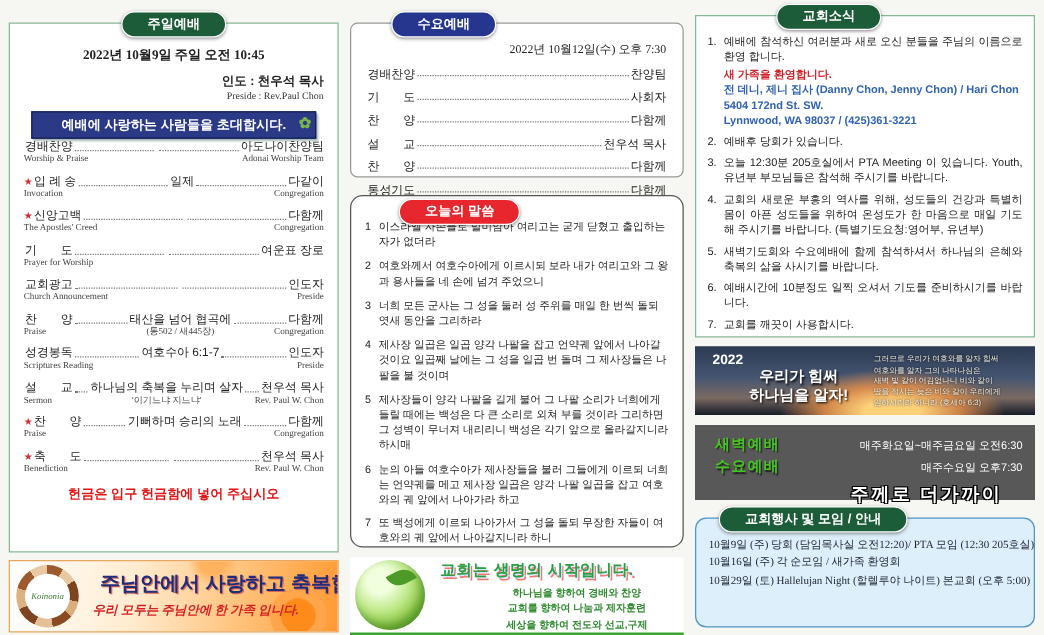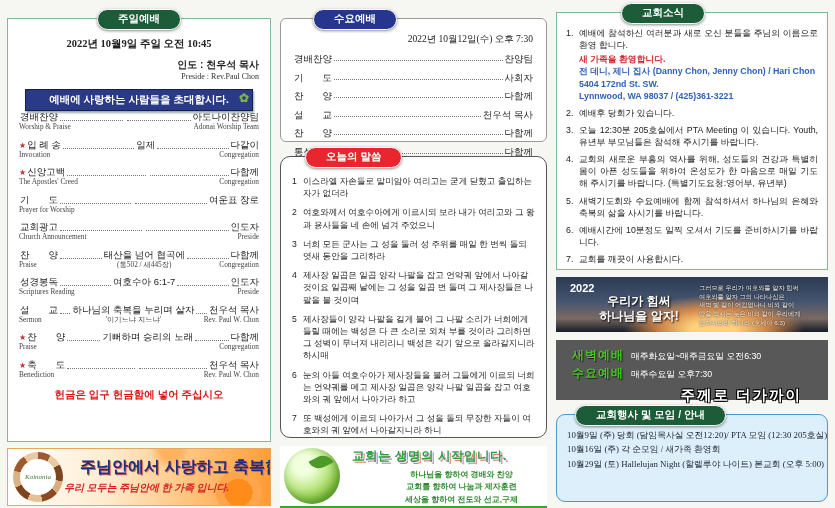--- a/index.html
+++ b/index.html
@@ -64,21 +64,21 @@
     position:absolute; left:5px; top:3px; width:50px; height:50px; border-radius:50%;
     background:conic-gradient(#9c5a2e 0 30deg,#e9c9a2 30deg 60deg,#7c4520 60deg 100deg,#d9ad7c 100deg 130deg,#8a4a22 130deg 170deg,#e5c096 170deg 205deg,#7c4520 205deg 245deg,#dcb184 245deg 285deg,#9c5a2e 285deg 325deg,#e9c9a2 325deg 360deg);
     display:flex; align-items:center; justify-content:center;
   }
   .k-logo-inner {
     width:36px; height:36px; border-radius:50%; background:#fff;
     display:flex; align-items:center; justify-content:center;
     font-family:"Liberation Serif", serif; font-style:italic; font-size:7px; color:#3f7a33;
   }
   .k-line1 { position:absolute; left:72px; top:8px; font-weight:bold; font-size:16px; color:#1f2d7a; text-shadow:1px 1px 0 #d96a5a; white-space:nowrap; }
-  .k-line2 { position:absolute; left:56px; top:32px; font-family:"Liberation Serif", serif; font-style:italic; font-weight:bold; font-size:10px; color:#d42222; white-space:nowrap; }
+  .k-line2 { position:absolute; left:66px; top:32px; font-family:"Liberation Serif", serif; font-style:italic; font-weight:bold; font-size:10px; color:#d42222; white-space:nowrap; }
 
   
   .card-wed { margin-top:12px; height:124px; border:1px solid #999; border-radius:6px; padding:14px 13px 4px; }
   .w-date { text-align:right; font-size:9.5px; font-family:"Liberation Serif", serif; margin-bottom:7px; }
   .wrow { display:flex; align-items:flex-start; margin-bottom:5.5px; }
   .wrow .k { font-size:9.5px; white-space:nowrap; }
   .wrow .dots { margin-top:7px; }
   .card-word { margin-top:14px; height:282px; border:1px solid #555; border-radius:10px; padding:18px 11px 6px; }
   .verse { display:flex; margin-bottom:7px; }
   .vnum { width:11px; flex:none; font-size:8.6px; line-height:1.42; }
@@ -107,21 +107,21 @@
   .banner-2022 {
     margin-top:7px; height:55px; position:relative; color:#fff; overflow:hidden;
     background:
       radial-gradient(ellipse 120px 45px at 58% 95%, #ffd27a 0 18%, rgba(232,146,74,.85) 45%, rgba(120,90,70,0) 75%),
       linear-gradient(180deg, #2c3a52 0%, #455571 45%, #7a6a62 75%, #151c29 100%);
   }
   .y-year { position:absolute; left:14px; top:5px; font-size:11px; font-weight:bold; }
   .y-slogan { position:absolute; left:28px; top:17px; width:110px; text-align:center; font-weight:900; font-size:12px; line-height:1.25; text-shadow:1px 1px 2px #000; }
   .y-verse { position:absolute; right:5px; top:7px; width:124px; font-size:6.2px; line-height:1.4; color:#f4f0e6; text-shadow:0 0 2px #000; }
   .banner-times { margin-top:8px; height:60px; background:#585858; padding:7px 10px 0 16px; }
-  .gb-row { display:flex; align-items:baseline; margin-bottom:1px; }
+  .gb-row { display:flex; align-items:baseline; margin-bottom:1px;justify-content:space-between; }
   .gb-label { color:#46c421; font-weight:900; font-size:12px; text-shadow:1px 1px 1px #1d1d1d; margin-right:7px; letter-spacing:1px; }
   .gb-time { color:#fff; font-size:8.8px; }
   .gb-slogan { text-align:right; padding-right:16px; margin-top:4px; color:#fff; font-weight:900; font-size:14.5px; letter-spacing:2px;
     text-shadow:-1px -1px 0 #000, 1px -1px 0 #000, -1px 1px 0 #000, 1px 1px 0 #000; }
   .card-events { margin-top:14px; height:88px; background:#ddeffa; border:1px solid #4f96c8; border-radius:9px; padding:13px 10px 2px; }
   .ev-line { font-family:"Liberation Serif", serif; font-size:8.8px; color:#1d2430; line-height:1.62; white-space:nowrap; }
 </style>
 </head>
 <body>
 
@@ -361,21 +361,21 @@
 
         <div class="wrow">
           <div class="k">통성기도</div>
           <div class="dots"></div>
           <div class="k">다함께</div>
         </div>
       </div>
     </div>
 
     <div class="card card-word">
-      <div class="badge badge-red" style="left:24px;">오늘의 말씀</div>
+      <div class="badge badge-red" style="left:38px;margin-top:12px;">오늘의 말씀</div>
       <div>
         <div class="verse">
           <div class="vnum">1</div>
           <div class="vtext">이스라엘 자손들로 말미암아 여리고는 굳게 닫혔고 출입하는 자가 없더라</div>
         </div>
 
         <div class="verse">
           <div class="vnum">2</div>
           <div class="vtext">여호와께서 여호수아에게 이르시되 보라 내가 여리고와 그 왕과 용사들을 네 손에 넘겨 주었으니</div>
         </div>

